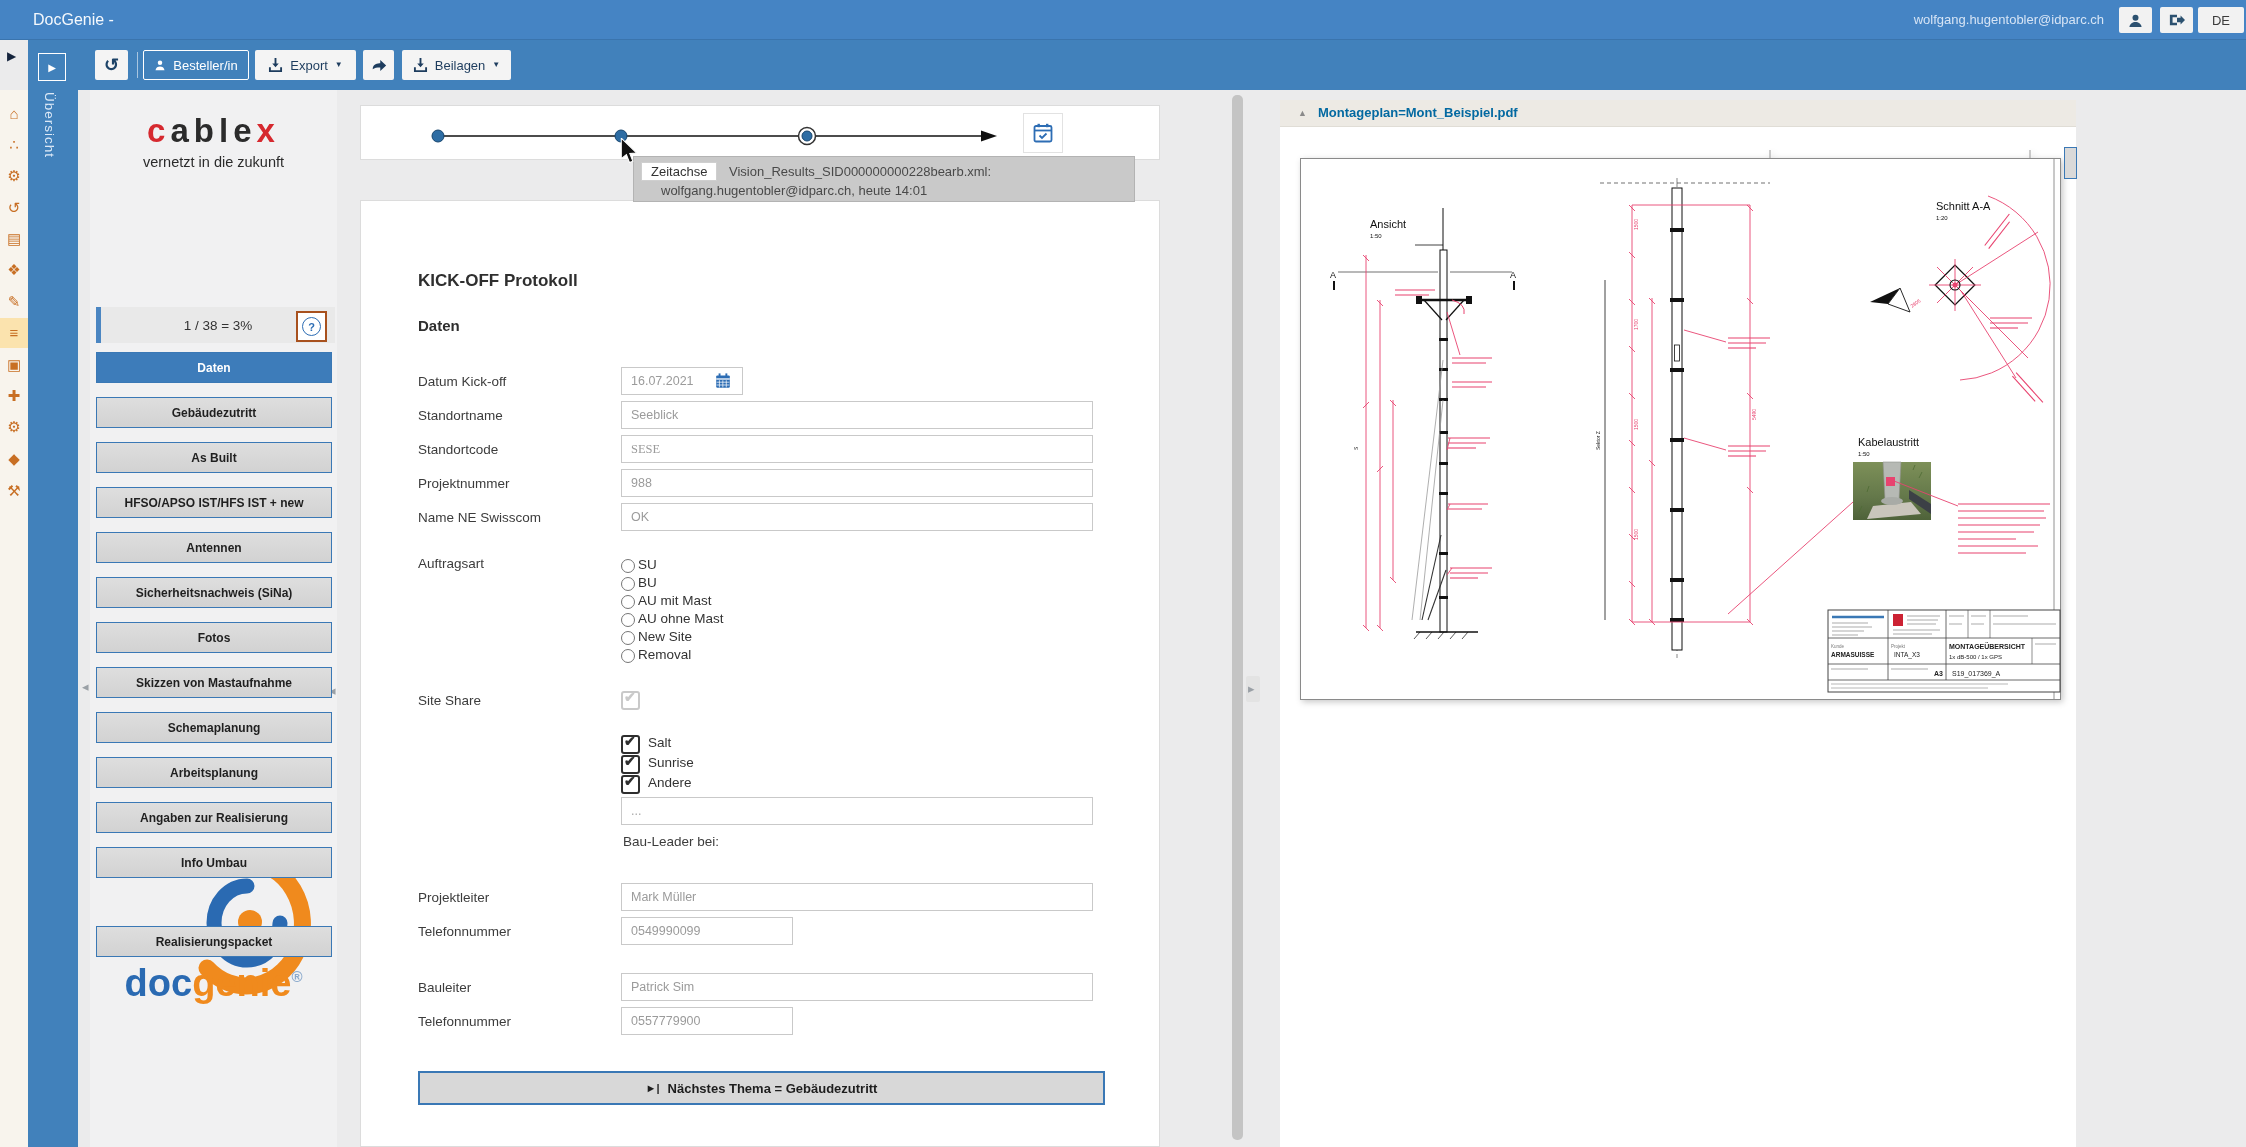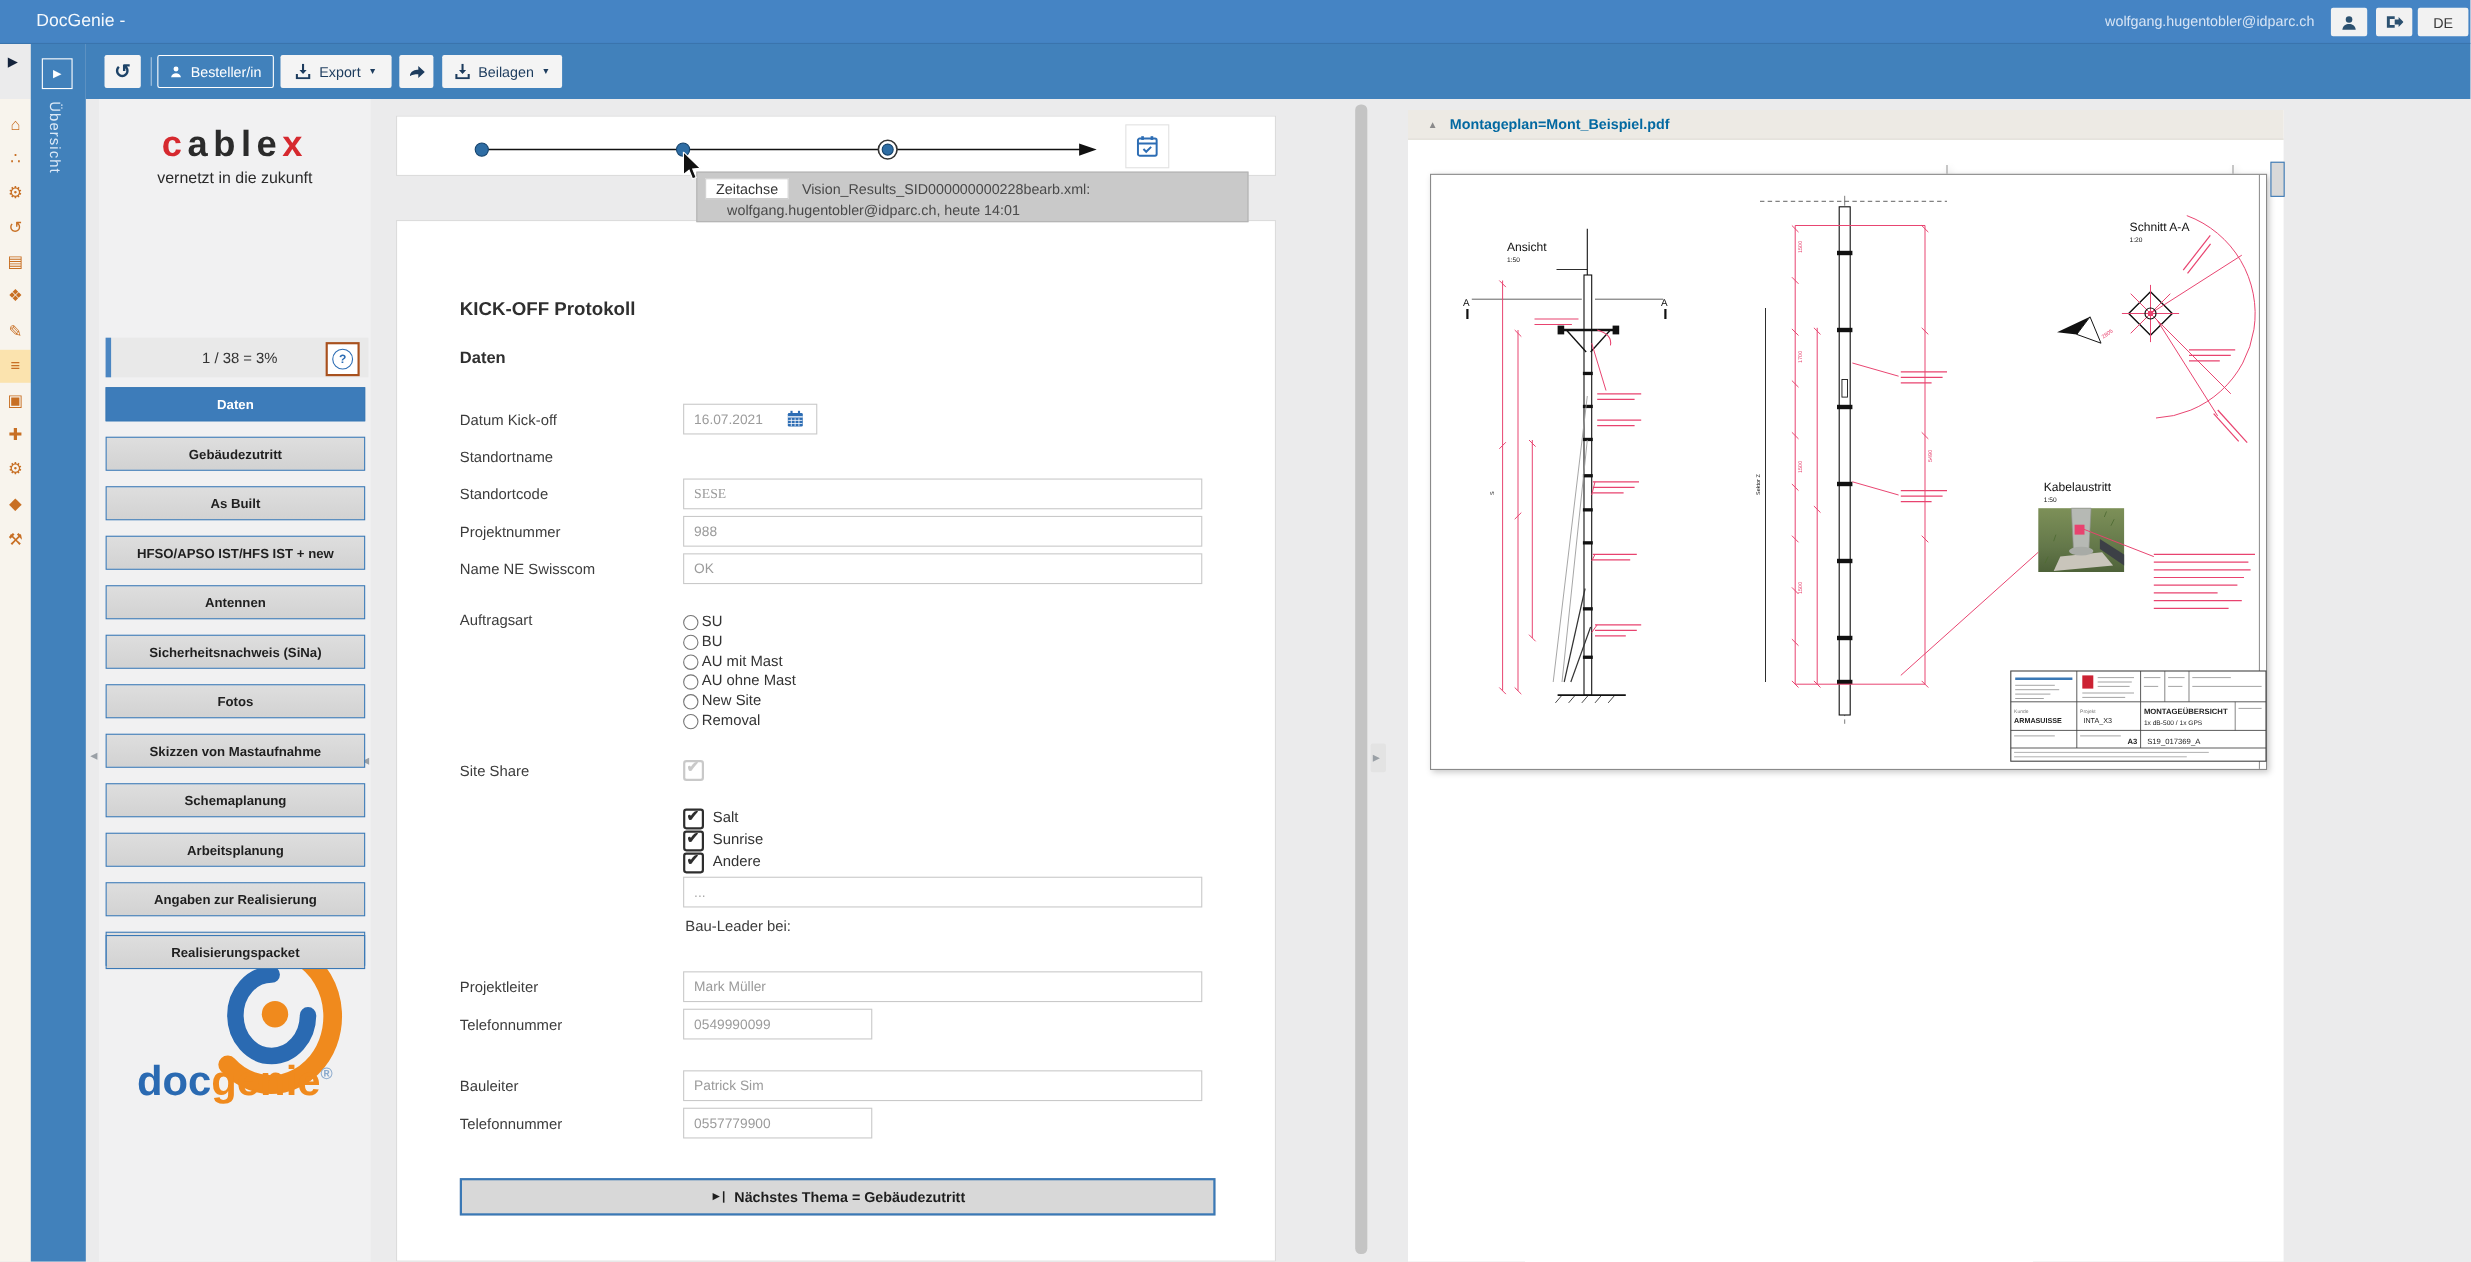--- a/index.html
+++ b/index.html
@@ -168,21 +168,21 @@
   <div class="navbtn" style="top:352px">As Built</div>
   <div class="navbtn" style="top:397px">HFSO/APSO IST/HFS IST + new</div>
   <div class="navbtn" style="top:442px">Antennen</div>
   <div class="navbtn" style="top:487px">Sicherheitsnachweis (SiNa)</div>
   <div class="navbtn" style="top:532px">Fotos</div>
   <div class="navbtn" style="top:577px">Skizzen von Mastaufnahme</div>
   <div class="navbtn" style="top:622px">Schemaplanung</div>
   <div class="navbtn" style="top:667px">Arbeitsplanung</div>
   <div class="navbtn" style="top:712px">Angaben zur Realisierung</div>
   <div class="navbtn" style="top:757px">Info Umbau</div>
-  <div class="navbtn" style="top:760px">Realisierungspacket</div>
+  <div class="navbtn" style="top:836px">Realisierungspacket</div>
   <svg class="abs" style="left:90px;top:762px;z-index:1" width="135" height="150" viewBox="0 0 135 150">
     <path d="M67 10 a56 62 0 1 1 -40 106" fill="none" stroke="#f08a1d" stroke-width="17" stroke-linecap="round"></path>
     <path d="M67 34 a33 37 0 1 0 33 37" fill="none" stroke="#2a6ab2" stroke-width="15" stroke-linecap="round"></path>
     <circle cx="70" cy="70" r="12" fill="#f08a1d"></circle>
   </svg>
   <div class="dg-text"><span class="b">doc</span><span class="o">genie</span><sup>®</sup></div>
 </div>
 <div class="handle abs" style="left:82px;top:674px">◂</div>
 <div class="handle abs" style="left:329px;top:678px">◂</div>
 
@@ -230,20 +230,21 @@
     <g stroke="#fff" stroke-width="0.9">
         <line x1="5.5" y1="9" x2="5.5" y2="18"></line>
         <line x1="9.8" y1="9" x2="9.8" y2="18"></line>
         <line x1="14.1" y1="9" x2="14.1" y2="18"></line>
         <line x1="2" y1="11.5" x2="18" y2="11.5"></line>
         <line x1="2" y1="15" x2="18" y2="15"></line>
       </g>
   </svg>
 
   <div class="flabel" style="left:57px;top:207px">Standortname</div>
+  <input class="finput" style="left: 260px; top: 200px; width: 472px;" value="Seeblick">
 
   <div class="flabel" style="left:57px;top:241px">Standortcode</div>
   <input class="finput" style="left: 260px; top: 234px; width: 472px; font-family: Liberation Serif, serif;" value="SESE">
 
   <div class="flabel" style="left:57px;top:275px">Projektnummer</div>
   <input class="finput" style="left: 260px; top: 268px; width: 472px;" value="988">
 
   <div class="flabel" style="left:57px;top:309px">Name NE Swisscom</div>
   <input class="finput" style="left: 260px; top: 302px; width: 472px;" value="OK">
 

